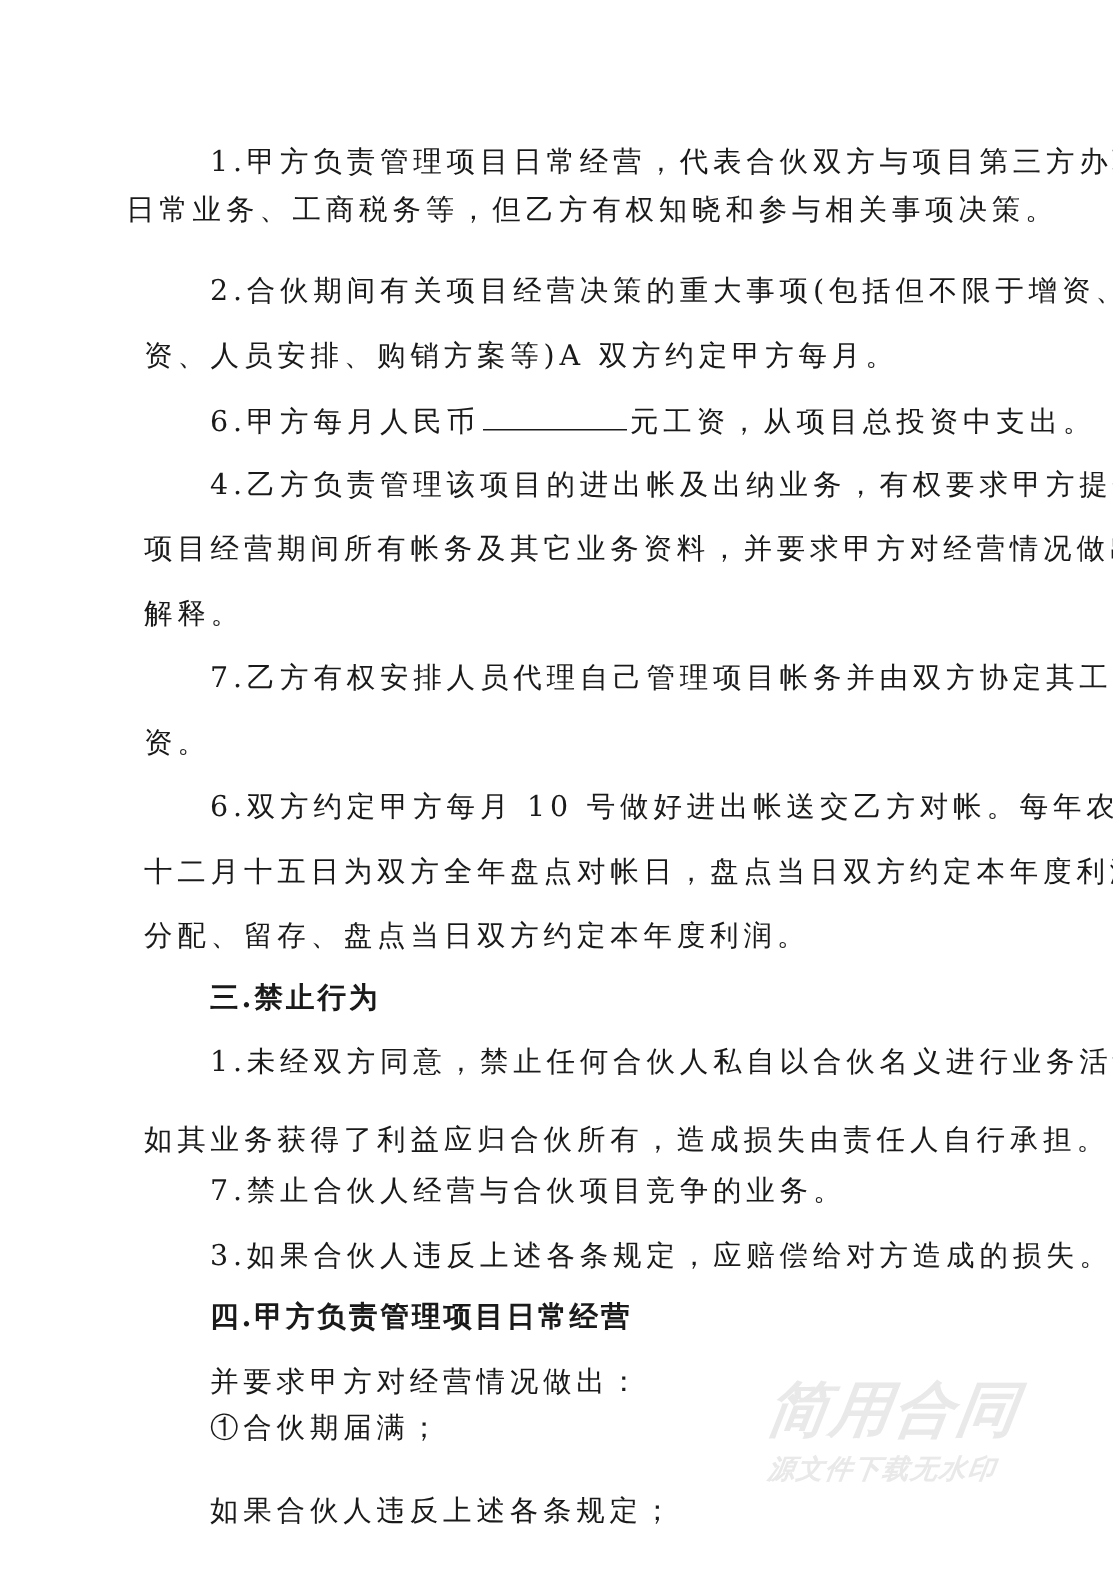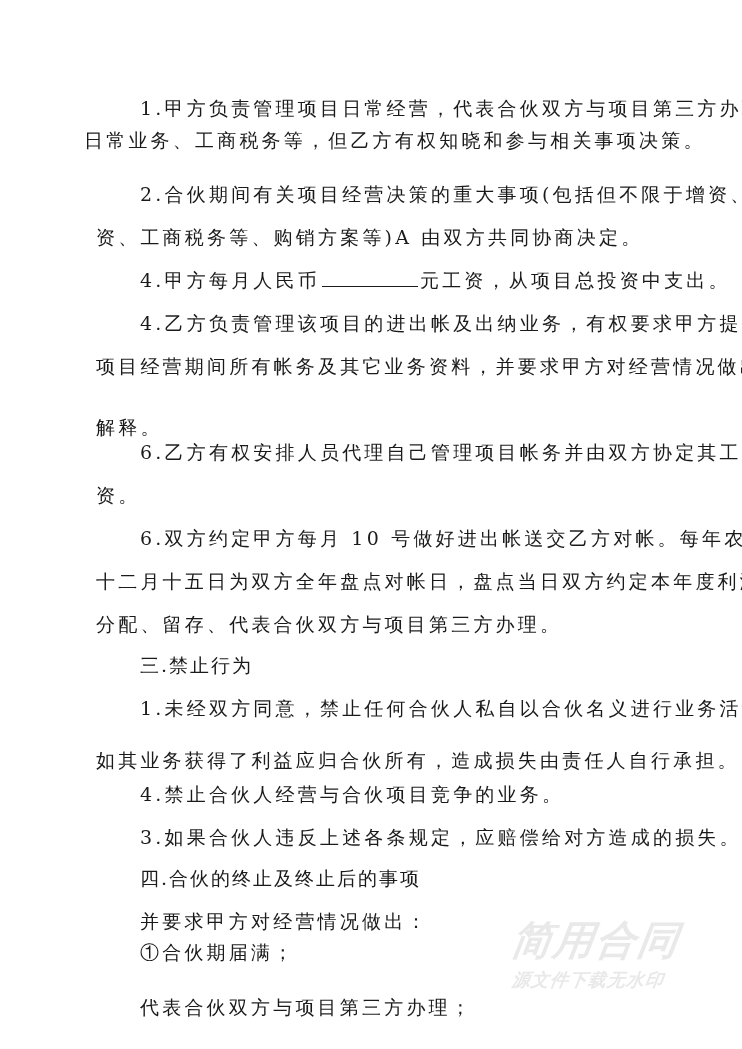--- a/index.html
+++ b/index.html
@@ -24,21 +24,21 @@
     .line {
       position: absolute;
       left: 0;
       white-space: nowrap;
       font-size: 19px;
       line-height: 24px;
       letter-spacing: 3.2px;
     }
     .indent { left: 44px; }
     .bold {
-      font-weight: normal;
+      font-weight: bold;
       letter-spacing: 2px;
     }
     .blank {
       display: inline-block;
       width: 96px;
       border-bottom: 1px solid #1a1a1a;
       height: 18px;
       vertical-align: baseline;
       margin: 0 2px;
     }
@@ -69,45 +69,45 @@
   </style>
 </head>
 <body>
 
 <div class="page">
 
   <div class="line indent" style="top:96px">1.甲方负责管理项目日常经营，代表合伙双方与项目第三方办理</div>
   <div class="line" style="top:128px; left:-12px">日常业务、工商税务等，但乙方有权知晓和参与相关事项决策。</div>
 
   <div class="line indent" style="top:182px">2.合伙期间有关项目经营决策的重大事项(包括但不限于增资、撤</div>
-  <div class="line" style="top:225px">资、工商税务等、购销方案等)A 由双方共同协商决定。</div>
+  <div class="line" style="top:225px">资、人员安排、购销方案等)A 双方约定甲方每月。</div>
 
   <div class="line indent" style="top:268px">
-    <span>4.甲方每月人民币</span><span class="blank"></span><span>元工资，从项目总投资中支出。</span>
+    <span>6.甲方每月人民币</span><span class="blank"></span><span>元工资，从项目总投资中支出。</span>
   </div>
 
   <div class="line indent" style="top:311px">4.乙方负责管理该项目的进出帐及出纳业务，有权要求甲方提供</div>
   <div class="line" style="top:354px">项目经营期间所有帐务及其它业务资料，并要求甲方对经营情况做出</div>
-  <div class="line" style="top:415px">解释。</div>
+  <div class="line" style="top:397px">解释。</div>
 
-  <div class="line indent" style="top:440px">6.乙方有权安排人员代理自己管理项目帐务并由双方协定其工</div>
+  <div class="line indent" style="top:440px">7.乙方有权安排人员代理自己管理项目帐务并由双方协定其工</div>
   <div class="line" style="top:483px">资。</div>
 
   <div class="line indent" style="top:526px">6.双方约定甲方每月 10 号做好进出帐送交乙方对帐。每年农历</div>
   <div class="line" style="top:569px">十二月十五日为双方全年盘点对帐日，盘点当日双方约定本年度利润</div>
-  <div class="line" style="top:612px">分配、留存、代表合伙双方与项目第三方办理。</div>
+  <div class="line" style="top:612px">分配、留存、盘点当日双方约定本年度利润。</div>
 
   <div class="line indent bold" style="top:653px">三.禁止行为</div>
   <div class="line indent" style="top:696px">1.未经双方同意，禁止任何合伙人私自以合伙名义进行业务活动；</div>
   <div class="line" style="top:748px">如其业务获得了利益应归合伙所有，造成损失由责任人自行承担。</div>
-  <div class="line indent" style="top:782px">4.禁止合伙人经营与合伙项目竞争的业务。</div>
+  <div class="line indent" style="top:782px">7.禁止合伙人经营与合伙项目竞争的业务。</div>
   <div class="line indent" style="top:825px">3.如果合伙人违反上述各条规定，应赔偿给对方造成的损失。</div>
 
-  <div class="line indent bold" style="top:866px">四.合伙的终止及终止后的事项</div>
+  <div class="line indent bold" style="top:866px">四.甲方负责管理项目日常经营</div>
   <div class="line indent" style="top:909px">并要求甲方对经营情况做出：</div>
   <div class="line indent" style="top:940px">①合伙期届满；</div>
-  <div class="line indent" style="top:995px">代表合伙双方与项目第三方办理；</div>
+  <div class="line indent" style="top:995px">如果合伙人违反上述各条规定；</div>
 </div>
 
 <div class="watermark">
   <div class="wm-main">简用合同</div>
   <div class="wm-sub">源文件下载无水印</div>
 </div>
 
 </body></html>

